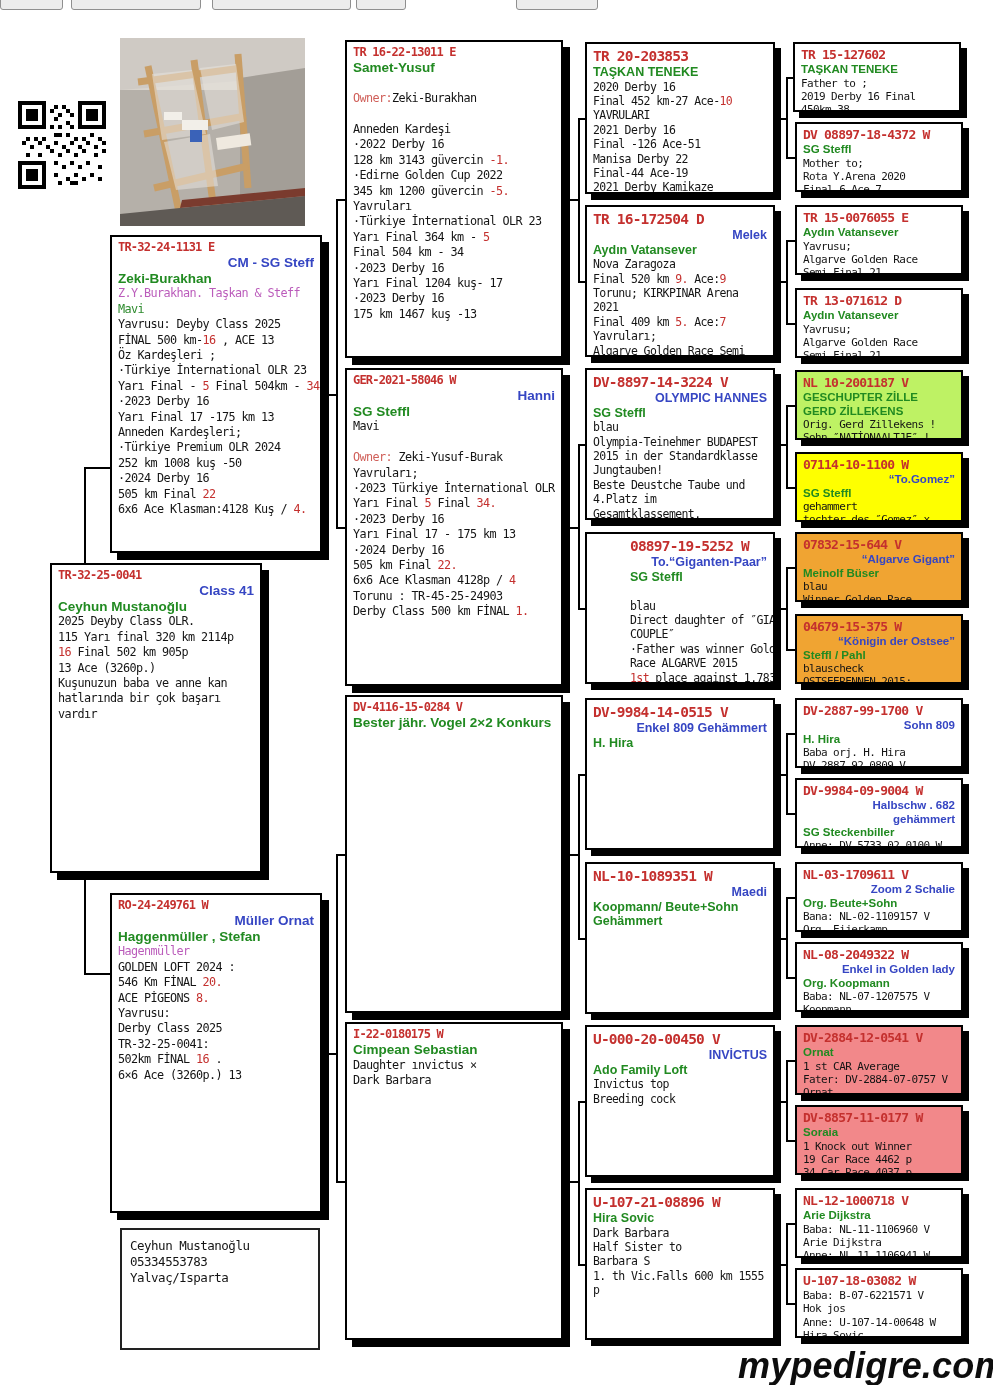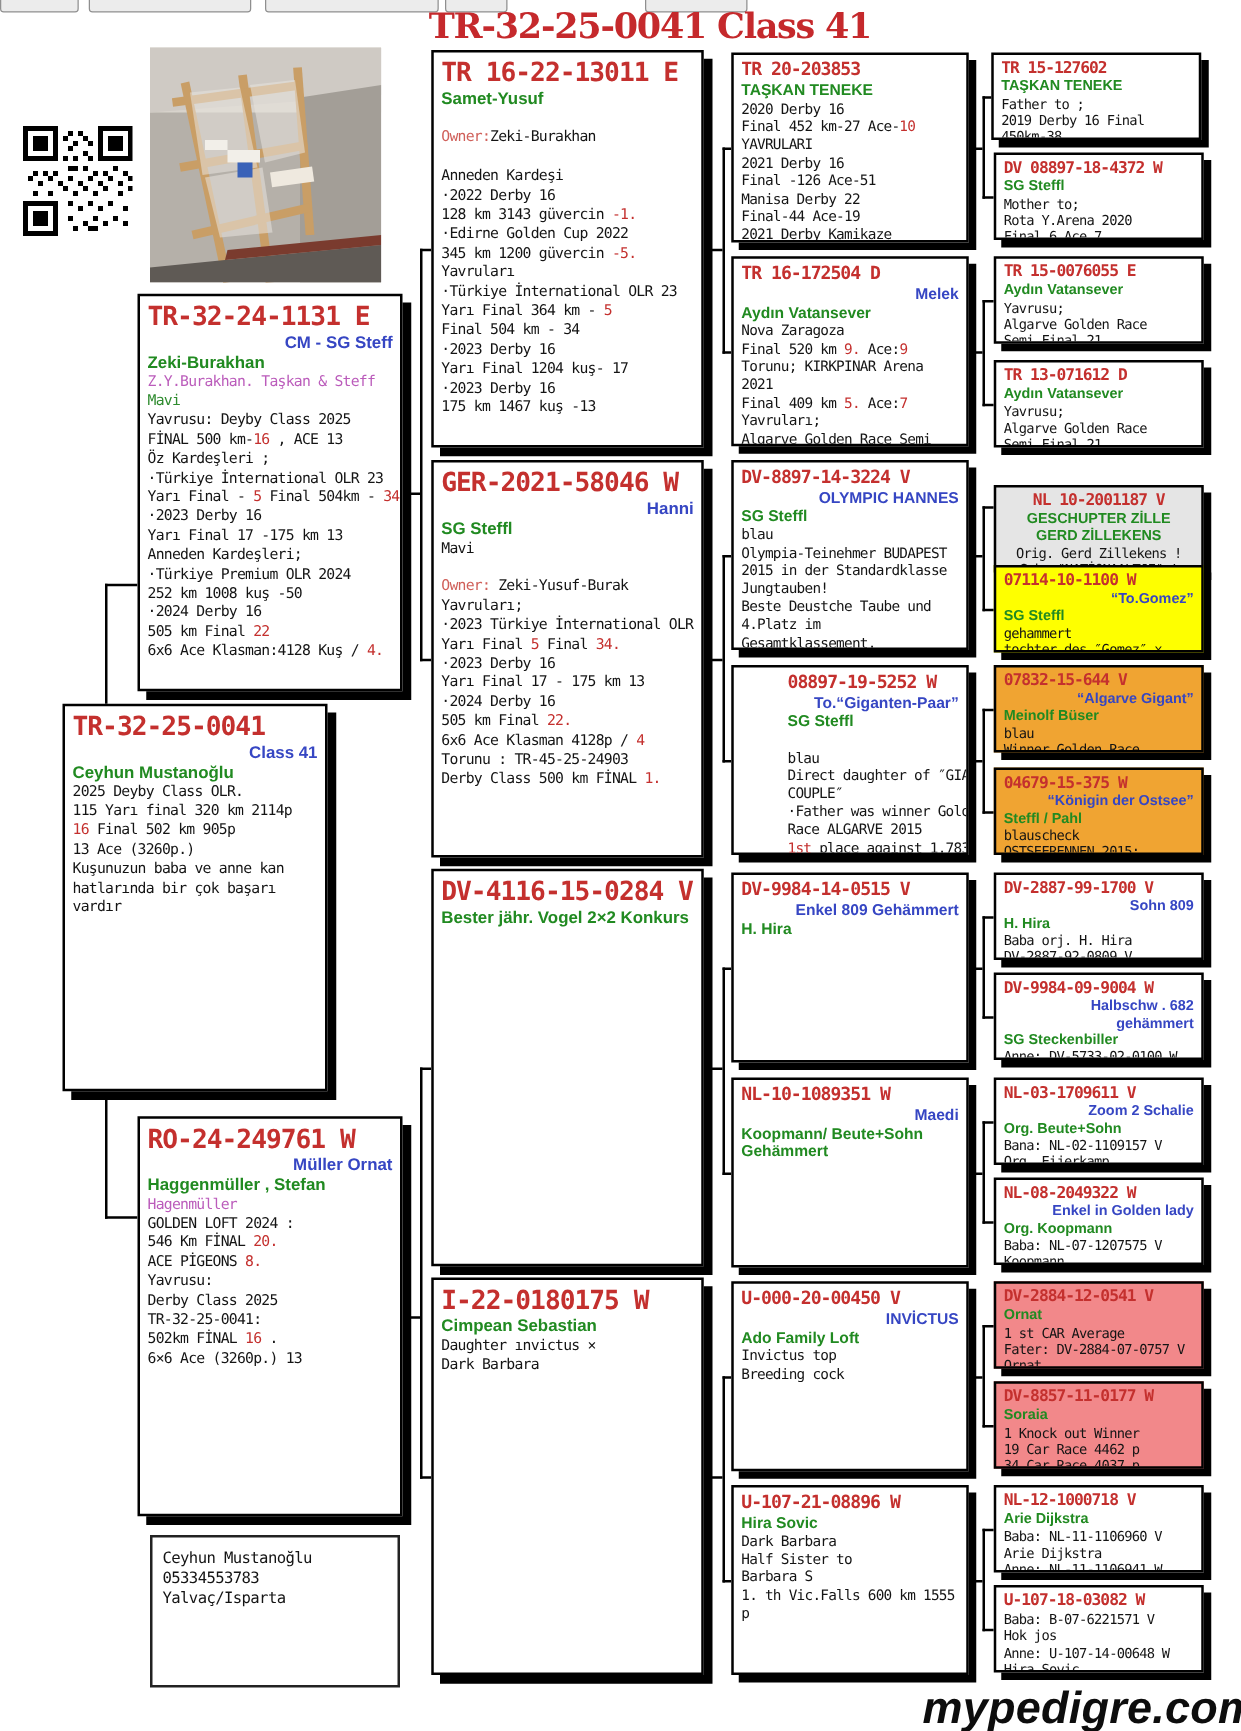--- a/index.html
+++ b/index.html
@@ -18,21 +18,21 @@
   
   .conn{position:absolute;background:#000;}
   
   .pbox{position:absolute;background:#fff;border:2px solid #000;box-sizing:border-box;
         overflow:hidden;padding:3px 6px 2px 6px;}
   .s1{box-shadow:7px 7px 0 #000;}
   .s3{box-shadow:6px 6px 0 #000;}
   .s4{box-shadow:6px 6px 0 #000;}
   .ring{font-family:"DejaVu Sans Mono",monospace;font-weight:700;color:#c4302e;
         letter-spacing:-0.8px;white-space:nowrap;line-height:1.25;}
-  .s1 .ring{font-size:21px;} .s3 .ring{font-size:14.5px;} .s4 .ring{font-size:13px;}
+  .s1 .ring{font-size:12px;} .s3 .ring{font-size:14.5px;} .s4 .ring{font-size:13px;}
   .pname,.ploft{font-family:"Liberation Sans",sans-serif;font-weight:700;white-space:nowrap;line-height:1.16;}
   .pname{color:#3646c3;text-align:right;} .ploft{color:#218a21;}
   .s1 .pname,.s1 .ploft{font-size:13.5px;}
   .s3 .pname,.s3 .ploft{font-size:12.5px;}
   .s4 .pname,.s4 .ploft{font-size:11.5px;}
   .line{font-family:"DejaVu Sans Mono",monospace;color:#141414;letter-spacing:-0.6px;
         white-space:nowrap;}
   .s1 .line{font-size:11.8px;line-height:15.4px;}
   .s3 .line{font-size:11.5px;line-height:14.4px;}
   .s4 .line{font-size:11px;line-height:13.2px;}
@@ -50,21 +50,20 @@
 <body>
 
 <div id="page">
 
   <div class="tbtn" style="left:0px;width:61px;"></div>
   <div class="tbtn" style="left:71px;width:128px;"></div>
   <div class="tbtn" style="left:212px;width:137px;"></div>
   <div class="tbtn" style="left:356px;width:48px;"></div>
   <div class="tbtn" style="left:516px;width:80px;"></div>
 
-  <div id="title">TR-32-25-0041 Class 41</div>
 
   <svg id="qr" viewBox="0 0 22 22" shape-rendering="crispEdges">
     <rect x="0" y="0" width="22" height="22" fill="#fff"></rect>
     <g fill="#000">
       <rect x="0" y="0" width="7" height="7"></rect>
         <rect x="15" y="0" width="7" height="7"></rect>
         <rect x="0" y="15" width="7" height="7"></rect>
     </g>
     <g fill="#fff">
       <rect x="1" y="1" width="5" height="5"></rect>
@@ -408,21 +407,21 @@
         <div class="line"><span class="sg-k">Algarve Golden Race</span></div>
         <div class="line"><span class="sg-k">Semi Final 21.</span></div>
       </div>
       <div class="pbox s4" style="left: 795px; top: 288px; width: 168px; height: 70px;">
         <div class="ring">TR 13-071612 D</div>
         <div class="ploft">Aydın Vatansever</div>
         <div class="line"><span class="sg-k">Yavrusu;</span></div>
         <div class="line"><span class="sg-k">Algarve Golden Race</span></div>
         <div class="line"><span class="sg-k">Semi Final 21</span></div>
       </div>
-      <div class="pbox s4" style="left: 795px; top: 388px; width: 168px; height: 70px; background: #e5e5e5; text-align: center;">
+      <div class="pbox s4" style="left: 795px; top: 370px; width: 168px; height: 70px; background: #bef264;">
         <div class="ring">NL 10-2001187 V</div>
         <div class="ploft">GESCHUPTER ZİLLE</div>
         <div class="ploft">GERD ZİLLEKENS</div>
         <div class="line"><span class="sg-k">Orig. Gerd Zillekens !</span></div>
         <div class="line"><span class="sg-k">Sohn ″NATİONAALTJE″ !</span></div>
       </div>
       <div class="pbox s4" style="left: 795px; top: 452px; width: 168px; height: 70px; background: rgb(254, 255, 0);">
         <div class="ring">07114-10-1100 W</div>
         <div class="pname">“To.Gomez”</div>
         <div class="ploft">SG Steffl</div>

